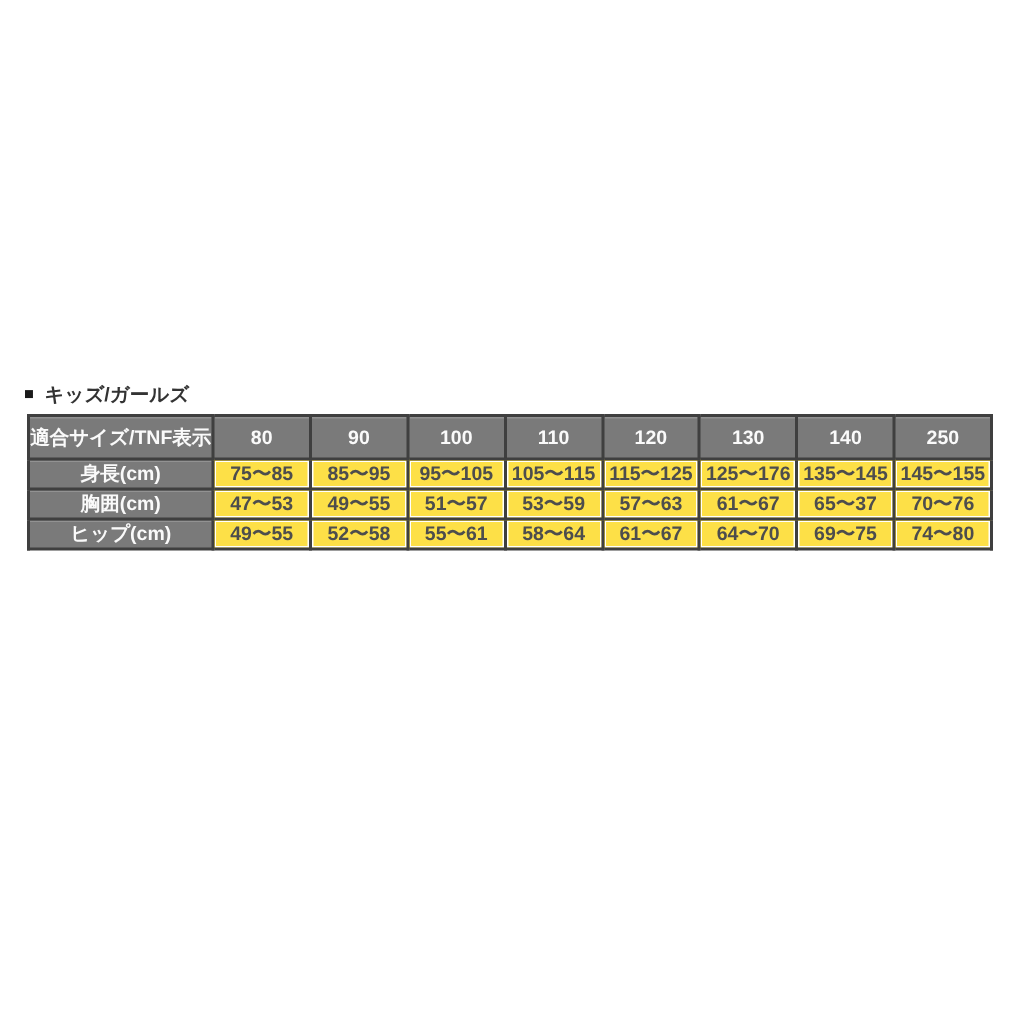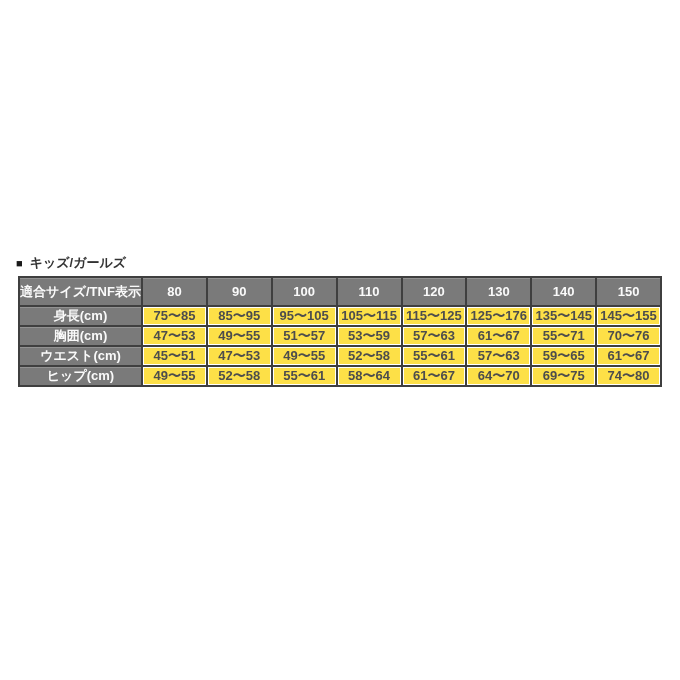--- a/index.html
+++ b/index.html
@@ -97,21 +97,21 @@
       <thead>
         <tr>
           <th class="dark-cell">適合サイズ/TNF表示</th>
           <th class="dark-cell">80</th>
           <th class="dark-cell">90</th>
           <th class="dark-cell">100</th>
           <th class="dark-cell">110</th>
           <th class="dark-cell">120</th>
           <th class="dark-cell">130</th>
           <th class="dark-cell">140</th>
-          <th class="dark-cell">150</th>
+          <th class="dark-cell">250</th>
         </tr>
       </thead>
       <tbody>
         <tr>
           <th class="dark-cell">身長(cm)</th>
           <td class="light-cell">75〜85</td>
           <td class="light-cell">85〜95</td>
           <td class="light-cell">95〜105</td>
           <td class="light-cell">105〜115</td>
           <td class="light-cell">115〜125</td>
@@ -120,33 +120,22 @@
           <td class="light-cell">145〜155</td>
         </tr>
         <tr>
           <th class="dark-cell">胸囲(cm)</th>
           <td class="light-cell">47〜53</td>
           <td class="light-cell">49〜55</td>
           <td class="light-cell">51〜57</td>
           <td class="light-cell">53〜59</td>
           <td class="light-cell">57〜63</td>
           <td class="light-cell">61〜67</td>
-          <td class="light-cell">55〜71</td>
+          <td class="light-cell">65〜37</td>
           <td class="light-cell">70〜76</td>
-        </tr>
-        <tr>
-          <th class="dark-cell">ウエスト(cm)</th>
-          <td class="light-cell">45〜51</td>
-          <td class="light-cell">47〜53</td>
-          <td class="light-cell">49〜55</td>
-          <td class="light-cell">52〜58</td>
-          <td class="light-cell">55〜61</td>
-          <td class="light-cell">57〜63</td>
-          <td class="light-cell">59〜65</td>
-          <td class="light-cell">61〜67</td>
         </tr>
         <tr>
           <th class="dark-cell">ヒップ(cm)</th>
           <td class="light-cell">49〜55</td>
           <td class="light-cell">52〜58</td>
           <td class="light-cell">55〜61</td>
           <td class="light-cell">58〜64</td>
           <td class="light-cell">61〜67</td>
           <td class="light-cell">64〜70</td>
           <td class="light-cell">69〜75</td>

